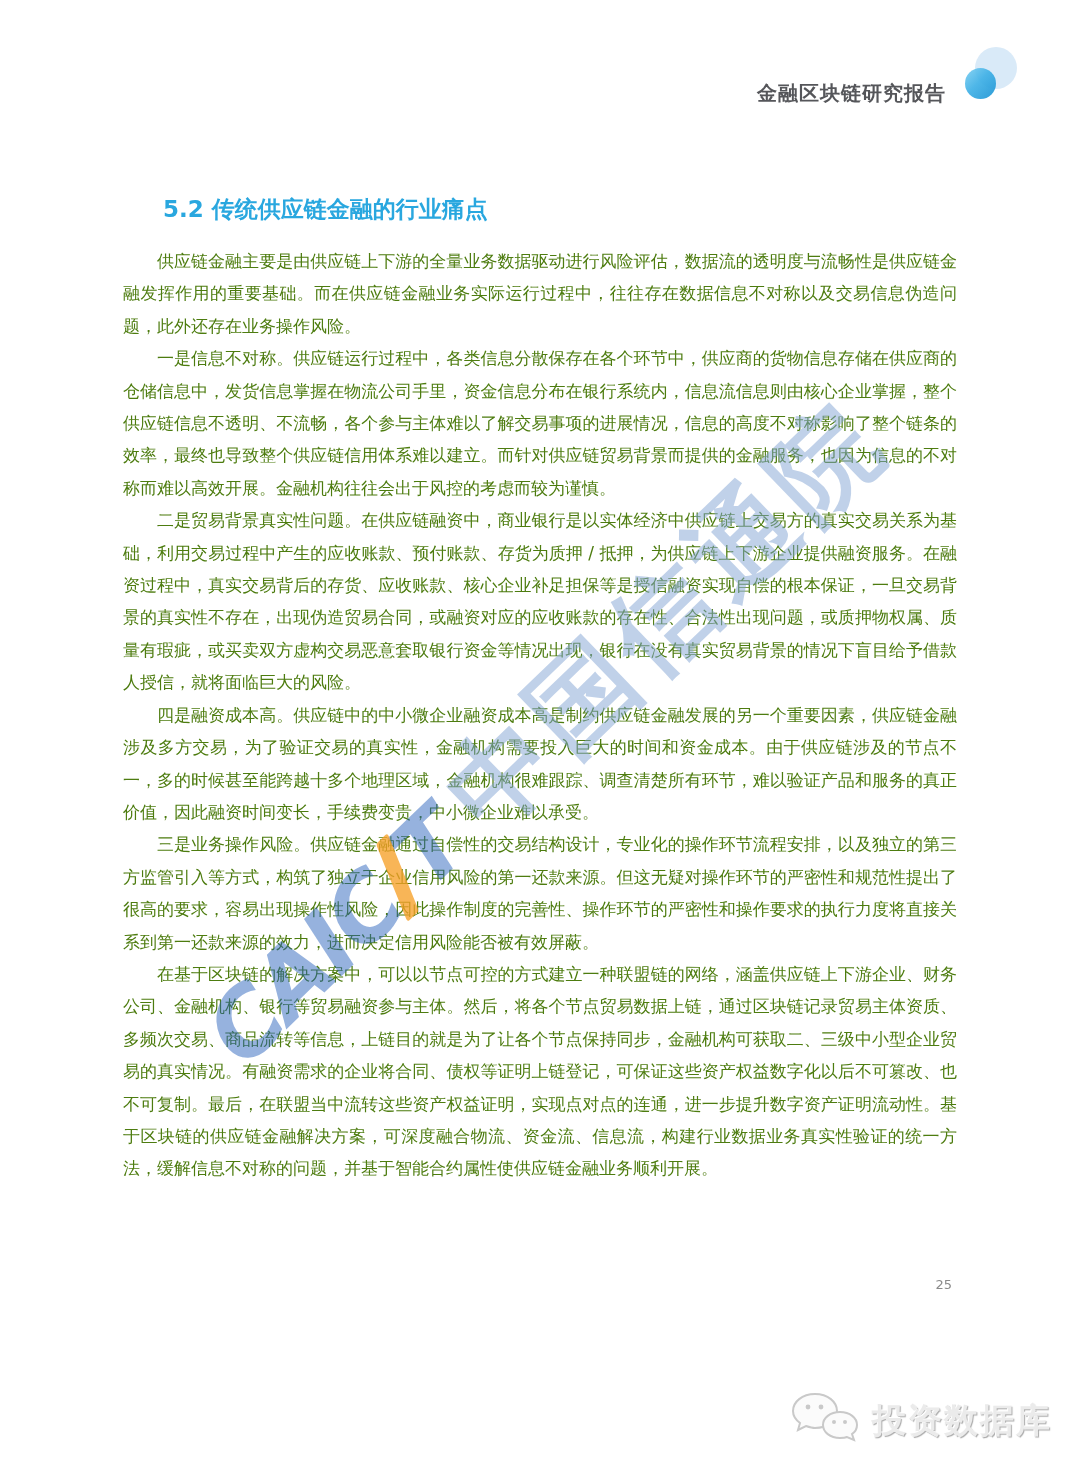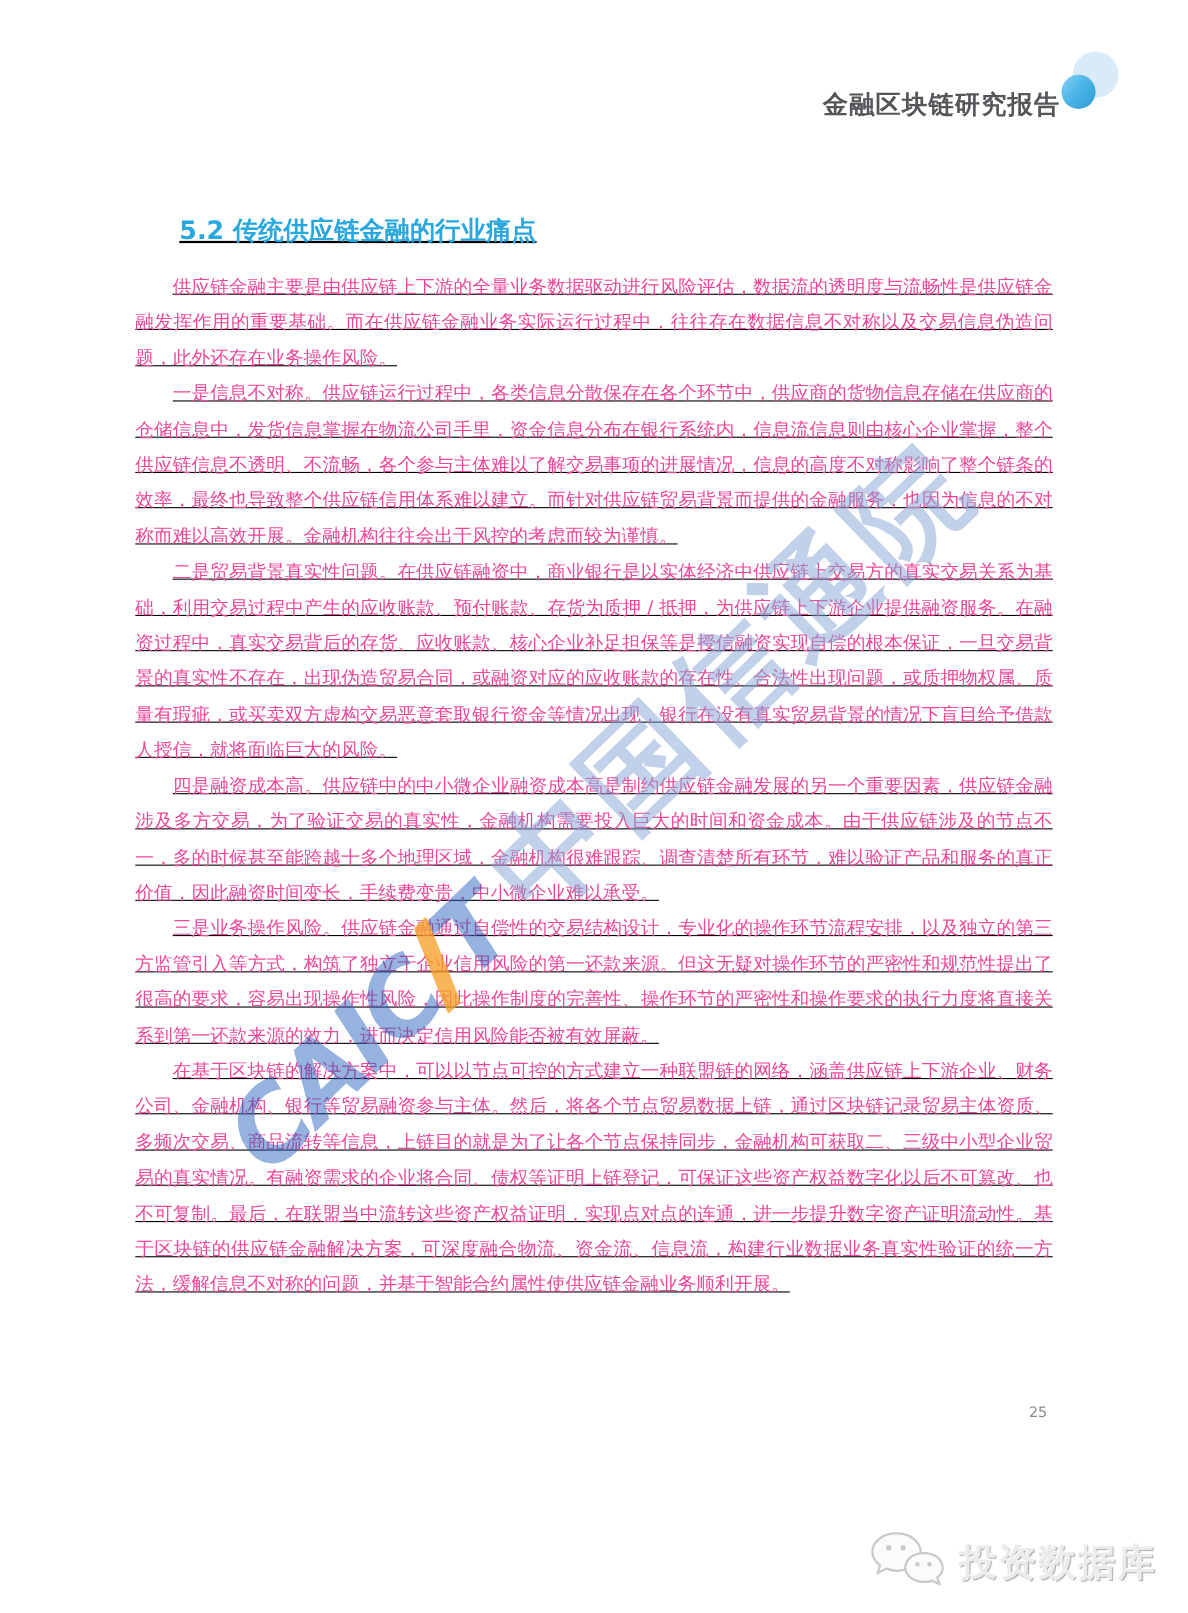--- a/index.html
+++ b/index.html
@@ -6,22 +6,22 @@
   .page {
     position:relative;
     width:1080px; height:1466px;
     background:#ffffff;
     overflow:hidden;
     font-family:"DejaVu Sans", sans-serif;
   }
 
   
   .header-title {
-    position:absolute; top:80px; right:116px;
-    font-size:23px; font-weight:bold; color:#55565a;
+    position:absolute; top:80px; right:134px;
+    font-size:20px; font-weight:bold; color:#55565a;
     letter-spacing:1px;
     text-align:center;
   }
   .logo-circle-light {
     position:absolute; top:47px; right:63px;
     width:42px; height:42px; border-radius:50%;
     background:#d9eaf8;
   }
   .logo-circle-dark {
     position:absolute; top:68px; right:84px;
@@ -56,31 +56,30 @@
   .wm-cn {
     font-size:104px; font-weight:bold;
     color:rgba(130,163,212,0.50);
     letter-spacing:8px;
   }
 
   
   .content {
     position:absolute; left:123px; top:194px; width:834px;
     z-index:2;
-    text-decoration:underline;
   }
   .section-heading {
     margin:0 0 20px 40px;
     font-size:23px; font-weight:bold; color:#29a7df;
   }
   .section-heading.second { margin-top:30px; margin-bottom:22px; }
   .content p {
     margin:0;
     font-size:17px; line-height:32.4px;
-    color:#ec4899;
+    color:#4d7c0f;
     text-align:justify;
     text-indent:2em;
   }
 
   
   .page-number {
     position:absolute; top:1277px; right:128px;
     font-size:13px; color:#8a8a8a;
     z-index:2;
   }

